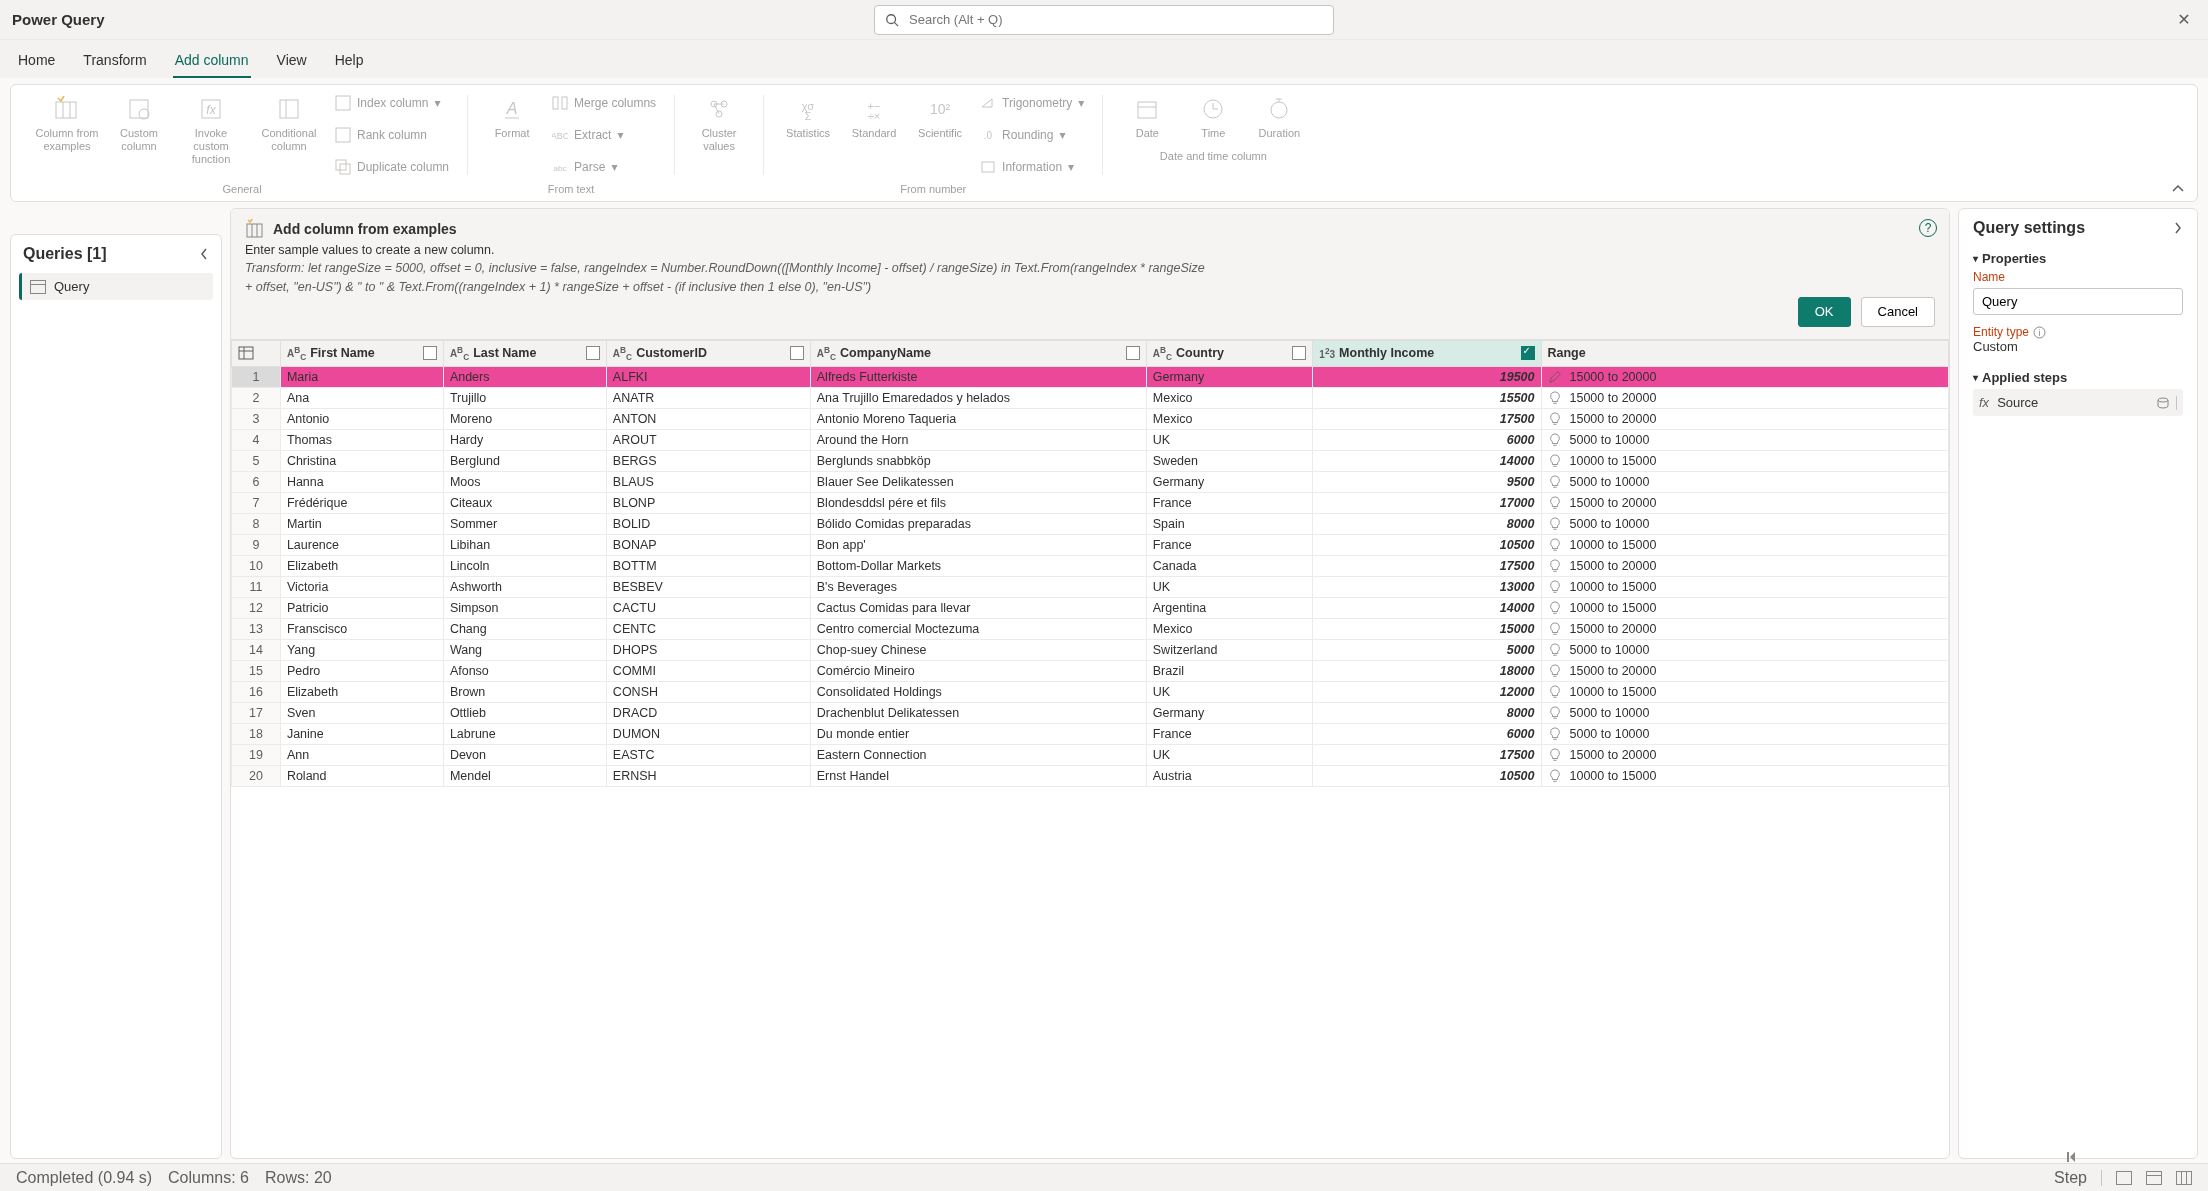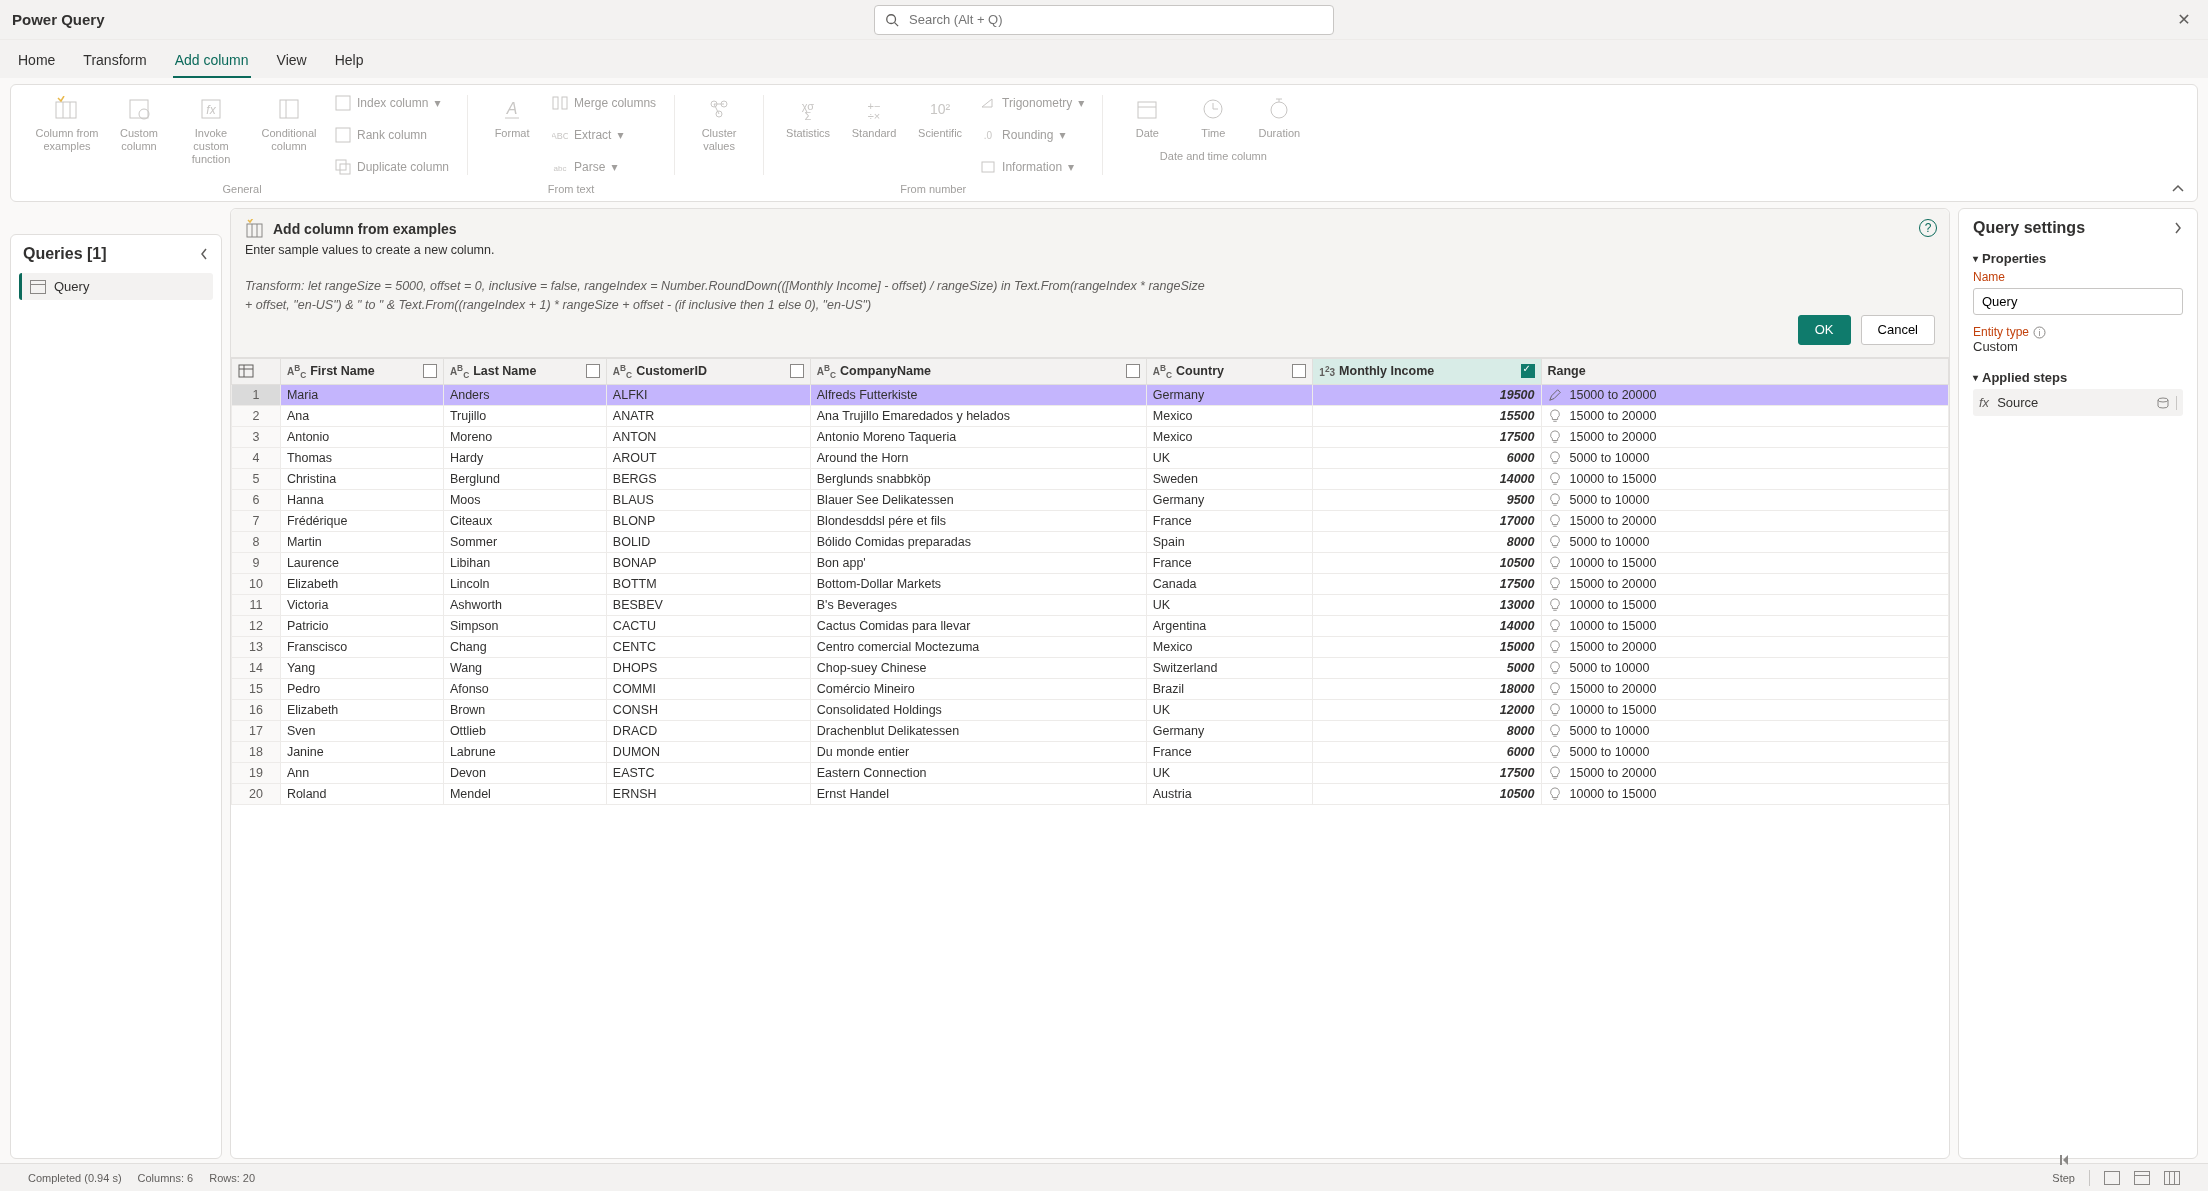--- a/index.html
+++ b/index.html
@@ -38,61 +38,61 @@
   .panel { background: #fff; border: 1px solid #e1dfdd; border-radius: 6px; display: flex; flex-direction: column; min-height: 0; }
   .queries { width: 212px; margin-top: 26px; }
   .queries .phead { display: flex; align-items: center; justify-content: space-between; padding: 10px 12px; font-size: 16px; font-weight: 600; }
   .queries .qitem { display: flex; align-items: center; gap: 8px; margin: 0 8px; padding: 6px 8px; background: #f3f2f1; border-radius: 3px; border-left: 3px solid #0b6a5b; }
   .qicon { width: 16px; height: 14px; border: 1px solid #8a8886; position: relative; }
   .qicon::before { content: ""; position: absolute; top: 3px; left: 0; right: 0; border-top: 1px solid #8a8886; }
 
   .center { flex: 1; min-width: 0; }
   .banner { padding: 10px 14px 12px 14px; background: #f5f4f2; border-bottom: 1px solid #e1dfdd; position: relative; border-radius: 6px 6px 0 0; }
   .banner .btitle { display: flex; align-items: center; gap: 8px; font-weight: 600; font-size: 14px; margin-bottom: 4px; }
-  .banner .bsub { font-size: 12.5px; color: #323130; margin-bottom: 20px; }
+  .banner .bsub { font-size: 12.5px; color: #323130; margin-bottom: 2px; }
   .banner .bformula { font-size: 12.5px; color: #605e5c; font-style: italic; line-height: 1.5; max-width: 960px; }
   .banner .help { position: absolute; top: 10px; right: 12px; width: 18px; height: 18px; border: 1.5px solid #0b6a5b; border-radius: 50%; color: #0b6a5b; font-size: 12px; display: flex; align-items: center; justify-content: center; cursor: pointer; }
   .banner .bactions { display: flex; justify-content: flex-end; gap: 10px; }
   .btn { height: 30px; padding: 0 16px; border-radius: 3px; font-size: 13px; cursor: pointer; border: 1px solid #c8c6c4; background: #fff; }
   .btn.primary { background: #0f7b6c; color: #fff; border-color: #0f7b6c; }
 
   
   .tablewrap { flex: 1; overflow: auto; }
   table { border-collapse: collapse; width: 100%; font-size: 12.5px; }
   thead th { position: sticky; top: 0; background: #f3f2f1; border: 1px solid #e1dfdd; padding: 4px 6px; text-align: left; font-weight: 400; color: #323130; height: 26px; }
   thead th.rownum { width: 30px; text-align: center; }
   thead th .thwrap { display: flex; align-items: center; gap: 4px; }
   thead th .tick { margin-left: auto; width: 14px; height: 14px; border: 1px solid #8a8886; background: #fff; }
   thead th.checked .tick { background: #0f7b6c; border-color: #0f7b6c; position: relative; }
   thead th.checked .tick::after { content: "✓"; color: #fff; font-size: 10px; position: absolute; left: 1px; top: -2px; }
   tbody td { border: 1px solid #edebe9; padding: 3px 6px; height: 21px; white-space: nowrap; }
   tbody td.rownum { text-align: center; color: #605e5c; background: #faf9f8; }
   tbody td.num { text-align: right; font-style: italic; font-weight: bold; }
-  tbody tr.selected td { background: #c4b5fd; }
+  tbody tr.selected td { background: #ec4899; }
   tbody tr.selected td.rownum { background: #dadada; }
   .rangecell { display: flex; align-items: center; gap: 8px; }
   .bulb { width: 14px; height: 14px; flex: 0 0 14px; }
   .typeicon { font-size: 10px; color: #0b6a5b; font-weight: 600; }
   .typeicon.text { color: #605e5c; }
   .typeicon.num { color: #605e5c; }
   .thname { font-weight: 600; }
 
   
   .settings { width: 240px; padding: 10px 14px; }
   .settings .shead { display: flex; align-items: center; justify-content: space-between; font-weight: 600; font-size: 16px; margin-bottom: 8px; }
   .settings .section { font-size: 13px; font-weight: 600; margin: 6px 0 4px 0; display: flex; align-items: center; gap: 4px; }
   .settings .section .caret { font-size: 10px; }
   .settings label { font-size: 12px; color: #c2410c; }
   .settings input[type=text] { width: 100%; border: 1px solid #c8c6c4; border-radius: 3px; padding: 5px 8px; font-size: 13px; margin: 4px 0 10px 0; }
   .settings .static { font-size: 13px; margin-bottom: 10px; }
   .step { display: flex; align-items: center; gap: 8px; padding: 6px 6px; background: #f3f2f1; border-radius: 3px; font-size: 13px; }
   .step .sicons { margin-left: auto; display: flex; gap: 6px; color: #8a8886; }
 
   
-  .status { height: 28px; display: flex; align-items: center; padding: 0 28px; font-size: 11px; color: #605e5c; background: #f3f2f1; border-top: 1px solid #e1dfdd; gap: 16px; }
+  .status { height: 28px; display: flex; align-items: center; padding: 0 16px; font-size: 16px; color: #605e5c; background: #f3f2f1; border-top: 1px solid #e1dfdd; gap: 16px; }
   .status .right { margin-left: auto; display: flex; align-items: center; gap: 14px; }
   .status .vicon { width: 16px; height: 14px; border: 1px solid #8a8886; position: relative; cursor: pointer; }
   .status .vsep { width: 1px; height: 16px; background: #c8c6c4; }
 
   svg { display: block; }
 </style>
 </head>
 <body>
 
 <div class="app">

